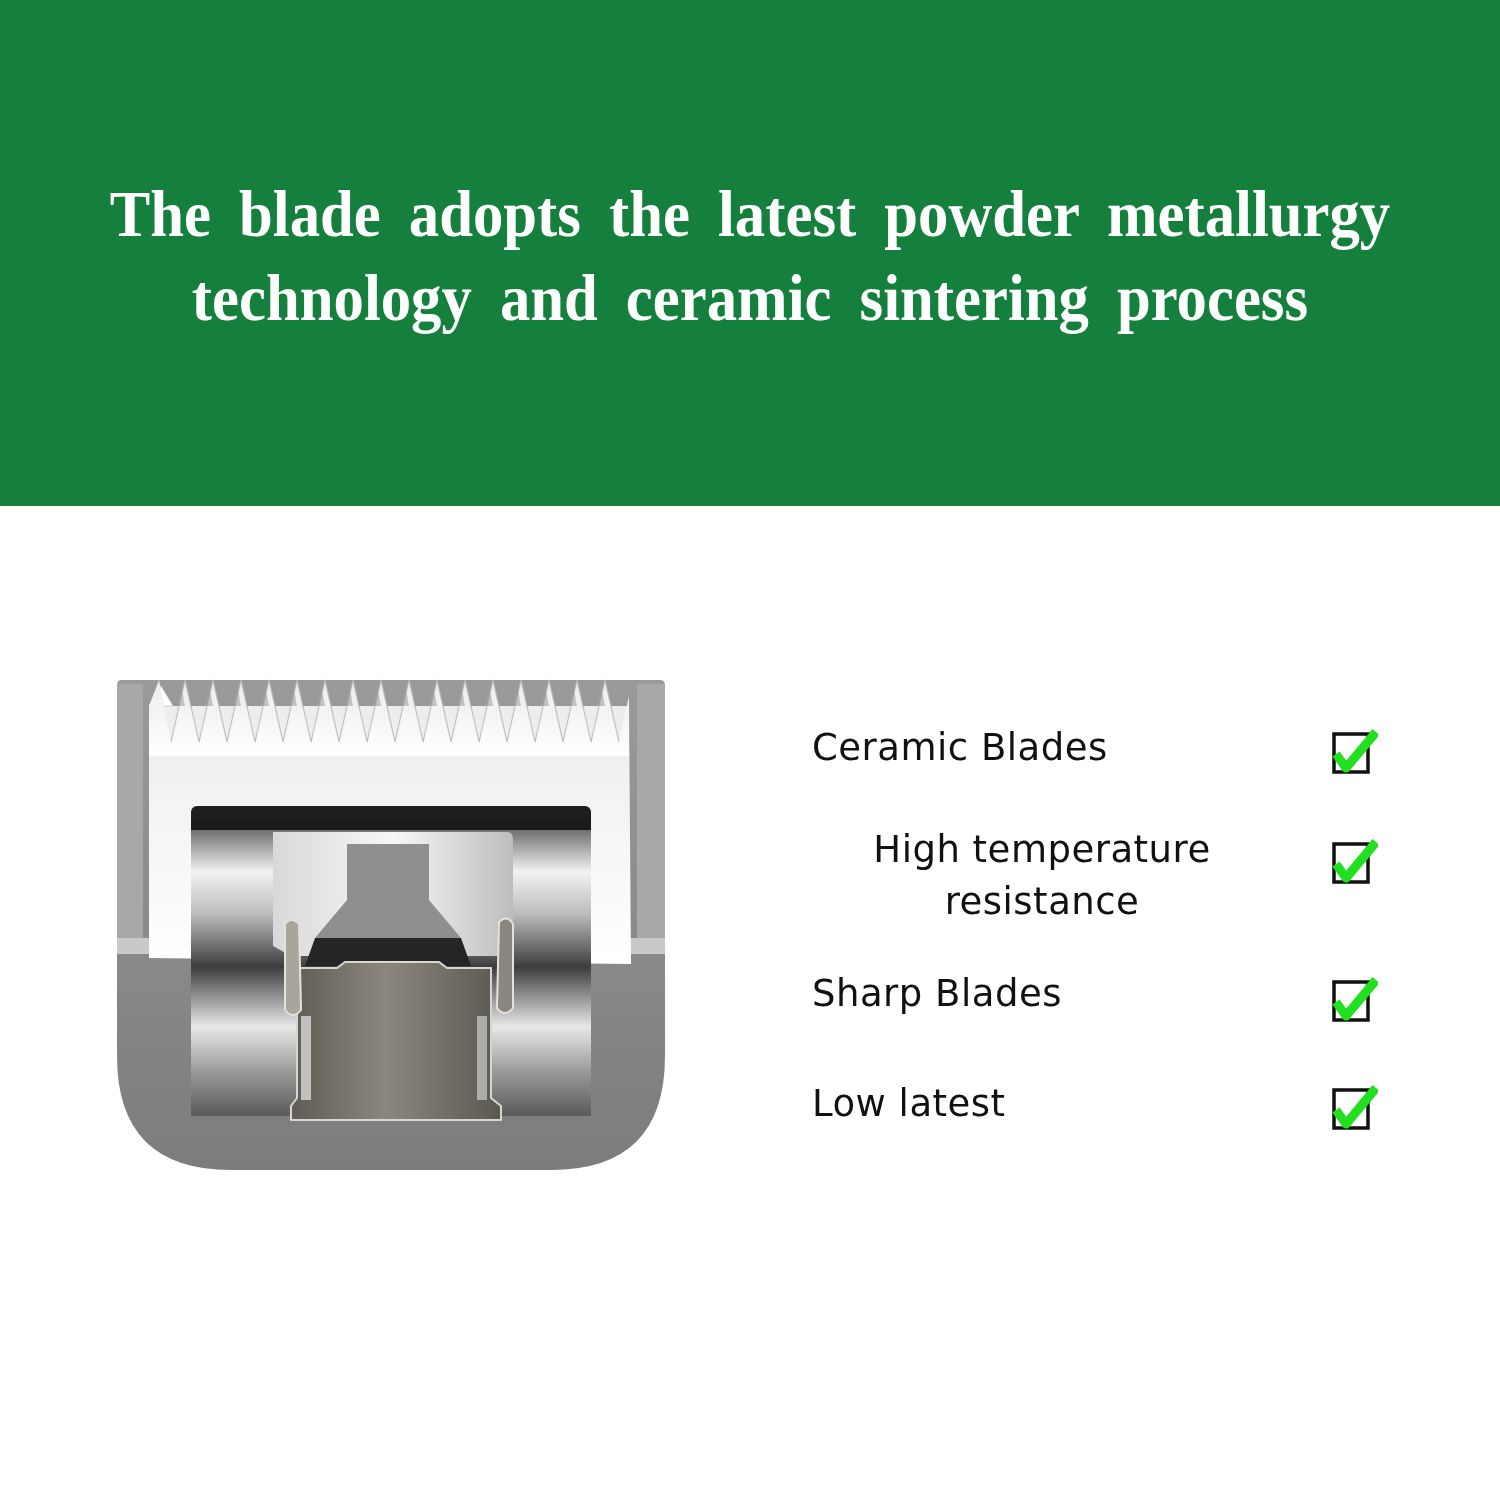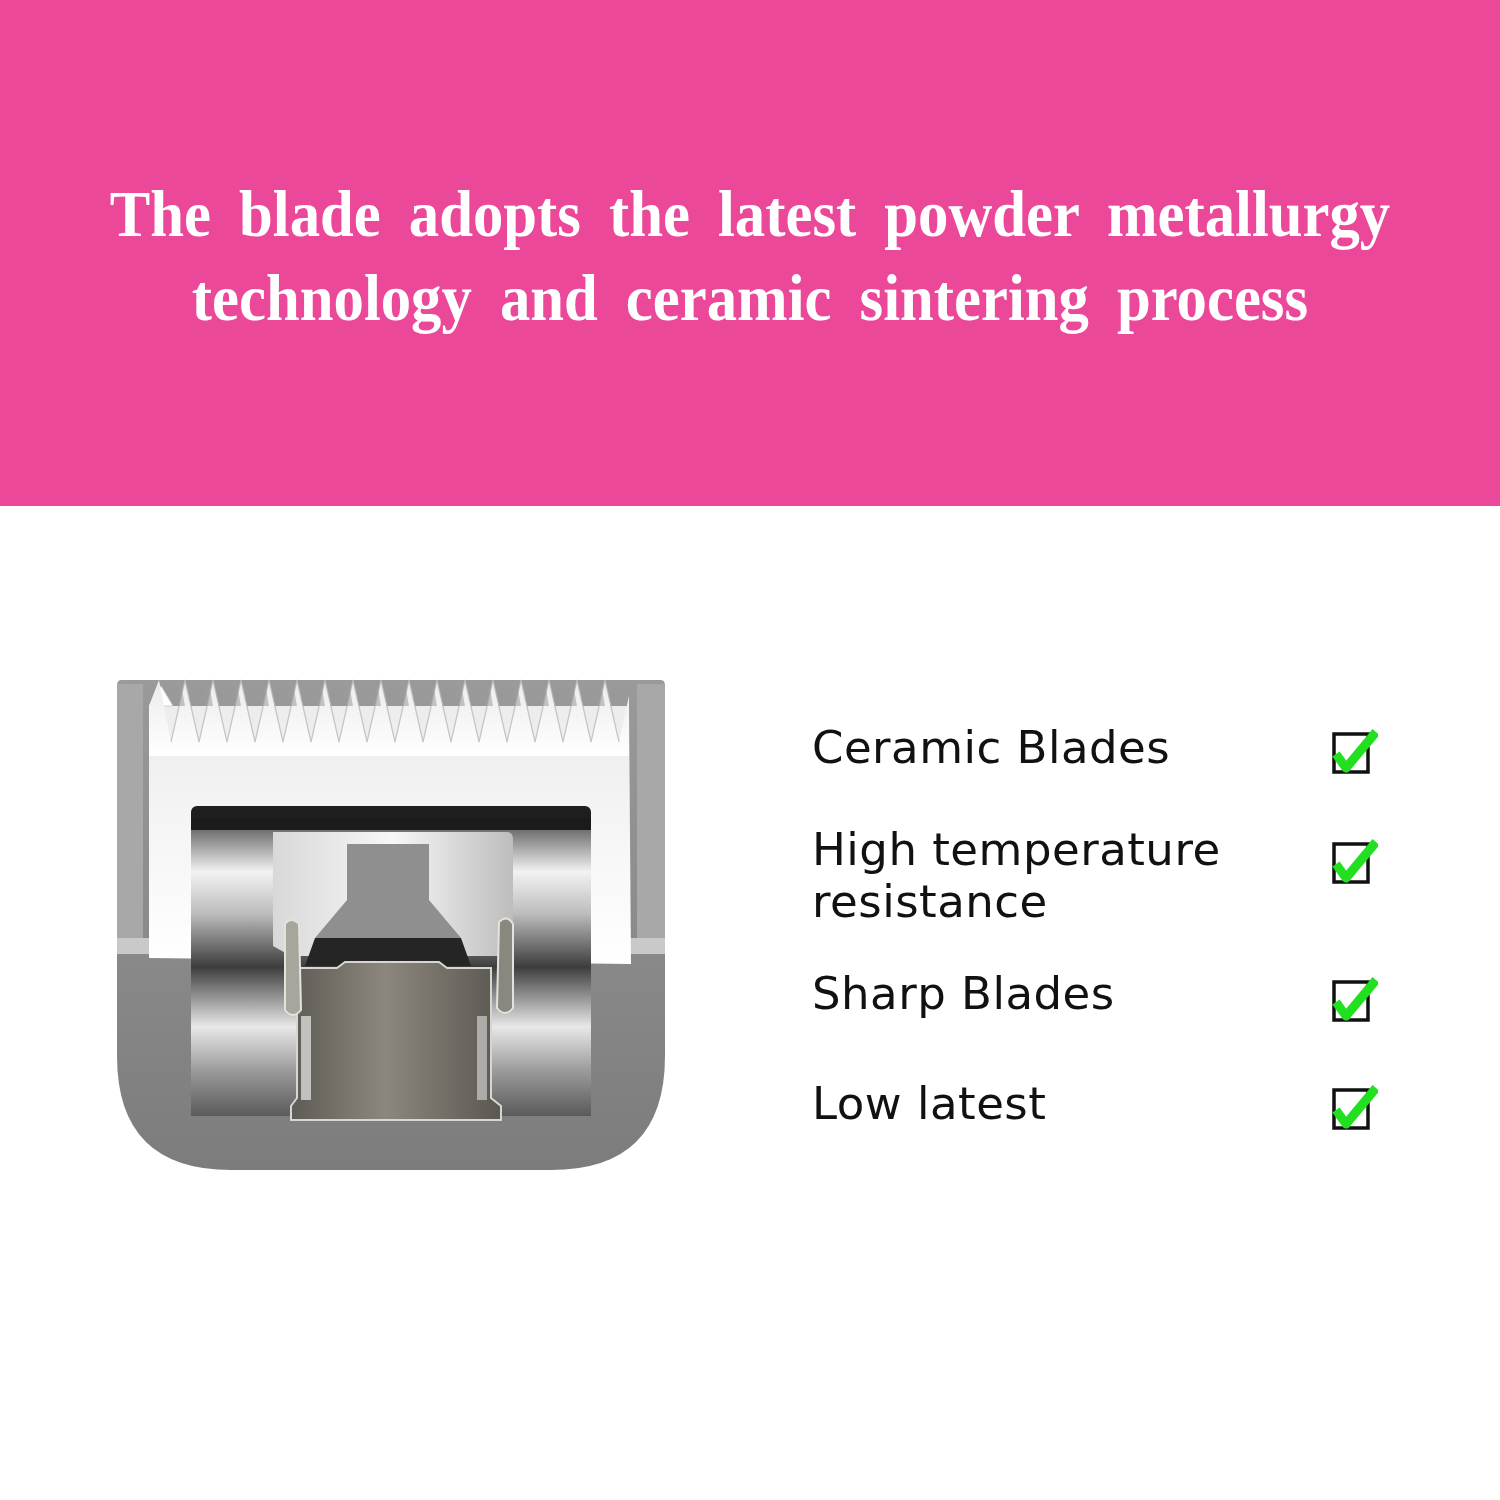--- a/index.html
+++ b/index.html
@@ -2,42 +2,42 @@
 <html><head>
 <meta charset="utf-8">
 <style>
   html, body { margin: 0; padding: 0; }
   body {
     width: 1500px; height: 1500px; background: #ffffff; position: relative; overflow: hidden;
     font-family: "Liberation Sans", sans-serif;
   }
   .banner {
     position: absolute; left: 0; top: 0; width: 1500px; height: 506px;
-    background: #ec4899;
+    background: #15803d;
   }
   .headline {
     position: absolute; left: 0; top: 172px; width: 1500px; text-align: center;
     color: #ffffff; font-family: "Liberation Serif", "DejaVu Serif", serif;
     font-weight: bold; font-size: 66px; line-height: 84px; letter-spacing: 0px;
     transform: scaleX(0.92); transform-origin: center top;
     word-spacing: 14px;
   }
   .headline span { display: block; }
   .product {
     position: absolute; left: 115px; top: 676px; width: 552px; height: 498px;
   }
   .features {
     position: absolute; left: 812px; top: 712px; width: 600px;
   }
   .feature {
     position: absolute; left: 0; width: 600px;
   }
   .feature-label {
     position: absolute; left: 0; top: 0; width: 470px;
-    font-family: "DejaVu Sans", sans-serif; font-size: 45px; line-height: 52px; color: #111111;
+    font-family: "DejaVu Sans", sans-serif; font-size: 37px; line-height: 52px; color: #111111;
     letter-spacing: 0.5px;
   }
   .check {
     position: absolute; left: 520px; width: 46px; height: 52px;
   }
 </style>
 </head>
 <body>
 
 <div class="banner">
@@ -139,21 +139,21 @@
 <div class="features">
   <div class="feature" style="top:10px;">
     <div class="feature-label">Ceramic Blades</div>
     <svg class="check" style="top:0px;" viewBox="0 0 46 52">
       <rect x="2" y="12" width="34" height="38" fill="none" stroke="#111111" stroke-width="3.5"></rect>
       <path d="M4,32 L14,46 L44,10" fill="none" stroke="#22e01f" stroke-width="9" stroke-linejoin="round"></path>
     </svg>
   </div>
 
   <div class="feature" style="top:112px;">
-    <div class="feature-label" style="width:460px;">High temperature resistance</div>
+    <div class="feature-label" style="width:460px;text-align:center;">High temperature resistance</div>
     <svg class="check" style="top:8px;" viewBox="0 0 46 52">
       <rect x="2" y="12" width="34" height="38" fill="none" stroke="#111111" stroke-width="3.5"></rect>
       <path d="M4,32 L14,46 L44,10" fill="none" stroke="#22e01f" stroke-width="9" stroke-linejoin="round"></path>
     </svg>
   </div>
 
   <div class="feature" style="top:256px;">
     <div class="feature-label">Sharp Blades</div>
     <svg class="check" style="top:2px;" viewBox="0 0 46 52">
       <rect x="2" y="12" width="34" height="38" fill="none" stroke="#111111" stroke-width="3.5"></rect>

